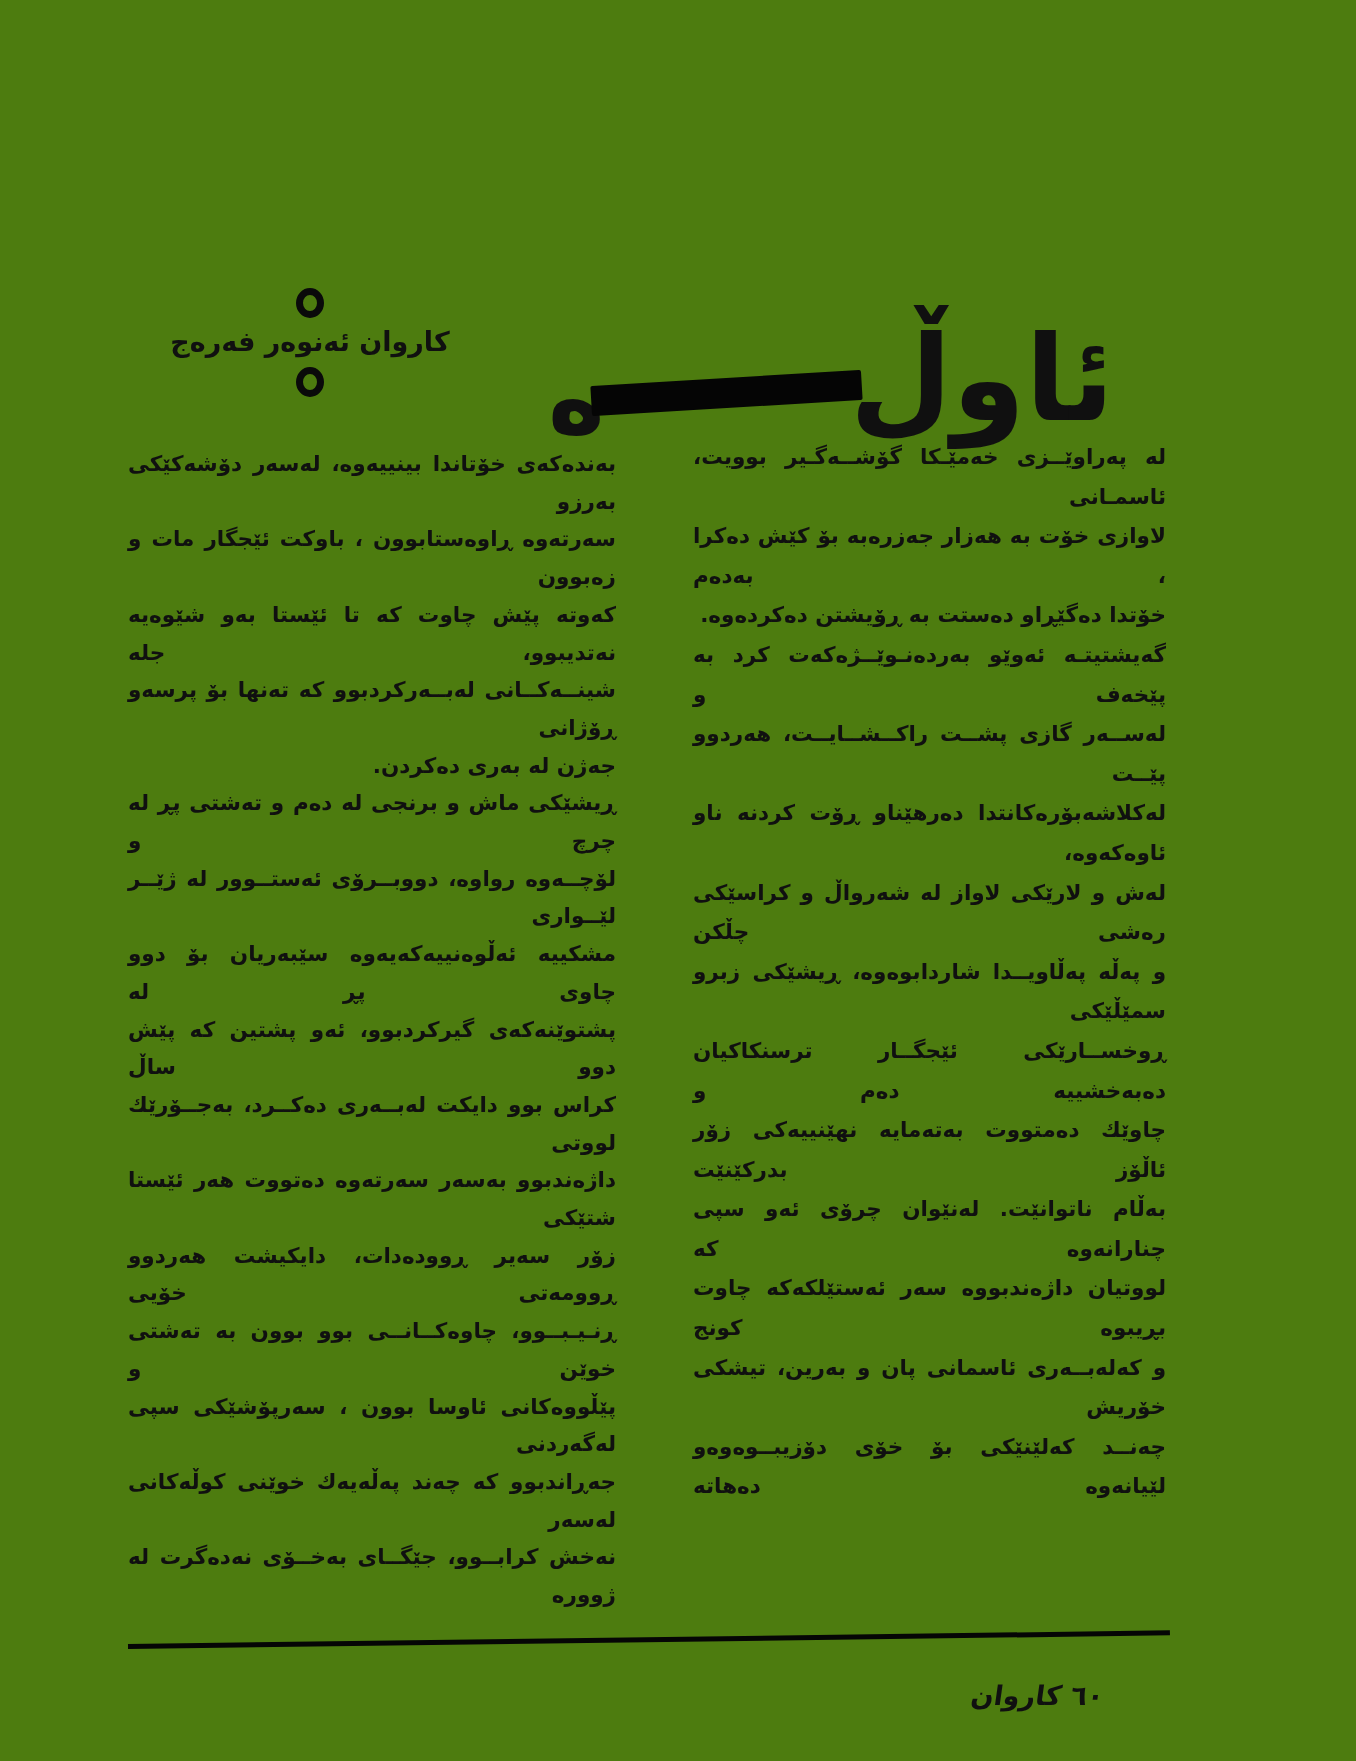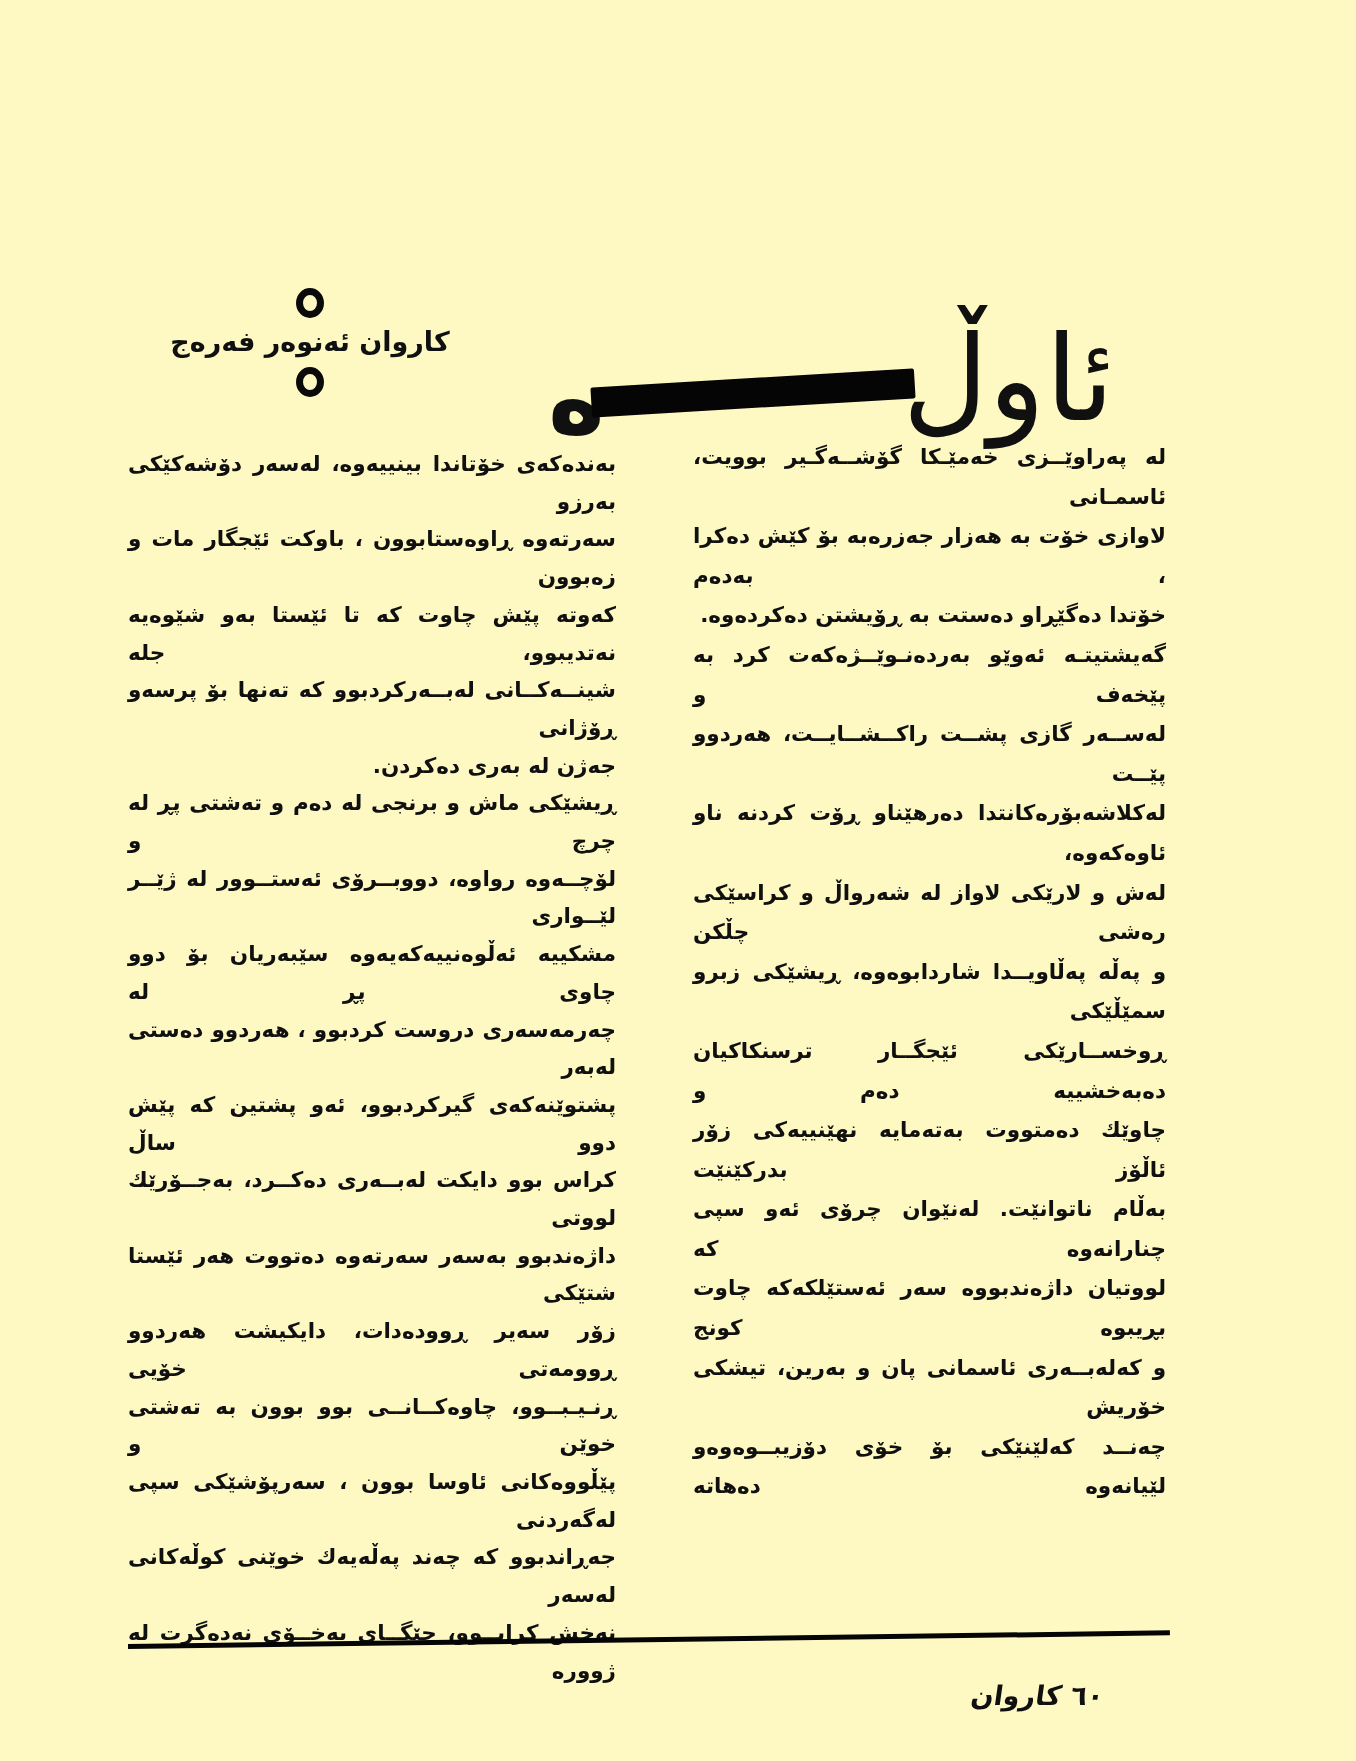--- a/index.html
+++ b/index.html
@@ -1,40 +1,40 @@
 <!DOCTYPE html>
 <html lang="ckb"><head>
 <meta charset="utf-8">
 <style>
   html,body{margin:0;padding:0;background:#ffffff;}
   .page{
     position:relative;
     width:1356px;height:1761px;
-    background:#fef9c3;
+    background:#4d7c0f;
     font-family:"DejaVu Sans",sans-serif;
     color:#101010;
     overflow:hidden;
   }
   
   .title-art{
     position:absolute;left:548px;top:252px;width:566px;height:190px;
     display:flex;align-items:flex-end;direction:ltr;
   }
   .t-left{
     font-size:96px;font-weight:bold;line-height:1;
     transform:translateY(6px);
   }
   .t-bar{
     flex:1;height:30px;background:#050505;
     margin:0 -12px 34px -14px;
     transform:rotate(-3.4deg);
     border-radius:2px;
   }
   .t-right{
-    font-size:118px;font-weight:normal;line-height:1;
+    font-size:118px;font-weight:bold;line-height:1;
     transform:translateY(-4px);
   }
   .author-block{
     position:absolute;left:150px;top:288px;width:320px;
     text-align:center;
   }
   .ring{
     display:block;margin:0 auto;width:14px;height:16px;
     border:7px solid #0a0a0a;border-radius:50%;
   }
@@ -102,21 +102,20 @@
     <section class="col col-left">
 
     <div class="line">بەندەكەی خۆتاندا بینییەوە، لەسەر دۆشەكێكی بەرزو</div>
         <div class="line">سەرتەوە ڕاوەستابوون ، باوكت ئێجگار مات و زەبوون</div>
         <div class="line">كەوتە پێش چاوت كە تا ئێستا بەو شێوەیە نەتدیبوو، جلە</div>
         <div class="line">شینــەكــانی لەبــەركردبوو كە تەنها بۆ پرسەو ڕۆژانی</div>
         <div class="line para-end">جەژن لە بەری دەكردن.</div>
         <div class="line">ڕیشێكی ماش و برنجی لە دەم و تەشتی پڕ لە چرچ و</div>
         <div class="line">لۆچــەوە رواوە، دووبــرۆی ئەستــوور لە ژێــر لێــواری</div>
         <div class="line">مشكییە ئەڵوەنییەكەیەوە سێبەریان بۆ دوو چاوی پڕ لە</div>
-        <div class="line">چەرمەسەری دروست كردبوو ، هەردوو دەستی لەبەر</div>
         <div class="line">پشتوێنەكەی گیركردبوو، ئەو پشتین كە پێش دوو ساڵ</div>
         <div class="line">كراس بوو دایكت لەبــەری دەكــرد، بەجــۆرێك لووتی</div>
         <div class="line">داژەندبوو بەسەر سەرتەوە دەتووت هەر ئێستا شتێكی</div>
         <div class="line">زۆر سەیر ڕوودەدات، دایكیشت هەردوو ڕوومەتی خۆیی</div>
         <div class="line">ڕنـیـبــوو، چاوەكــانــی بوو بوون بە تەشتی خوێن و</div>
         <div class="line">پێڵووەكانی ئاوسا بوون ، سەرپۆشێكی سپی لەگەردنی</div>
         <div class="line">جەڕاندبوو كە چەند پەڵەیەك خوێنی كوڵەكانی لەسەر</div>
         <div class="line">نەخش كرابــوو، جێگــای بەخــۆی نەدەگرت لە ژوورە</div>
       </section>
   </main>

